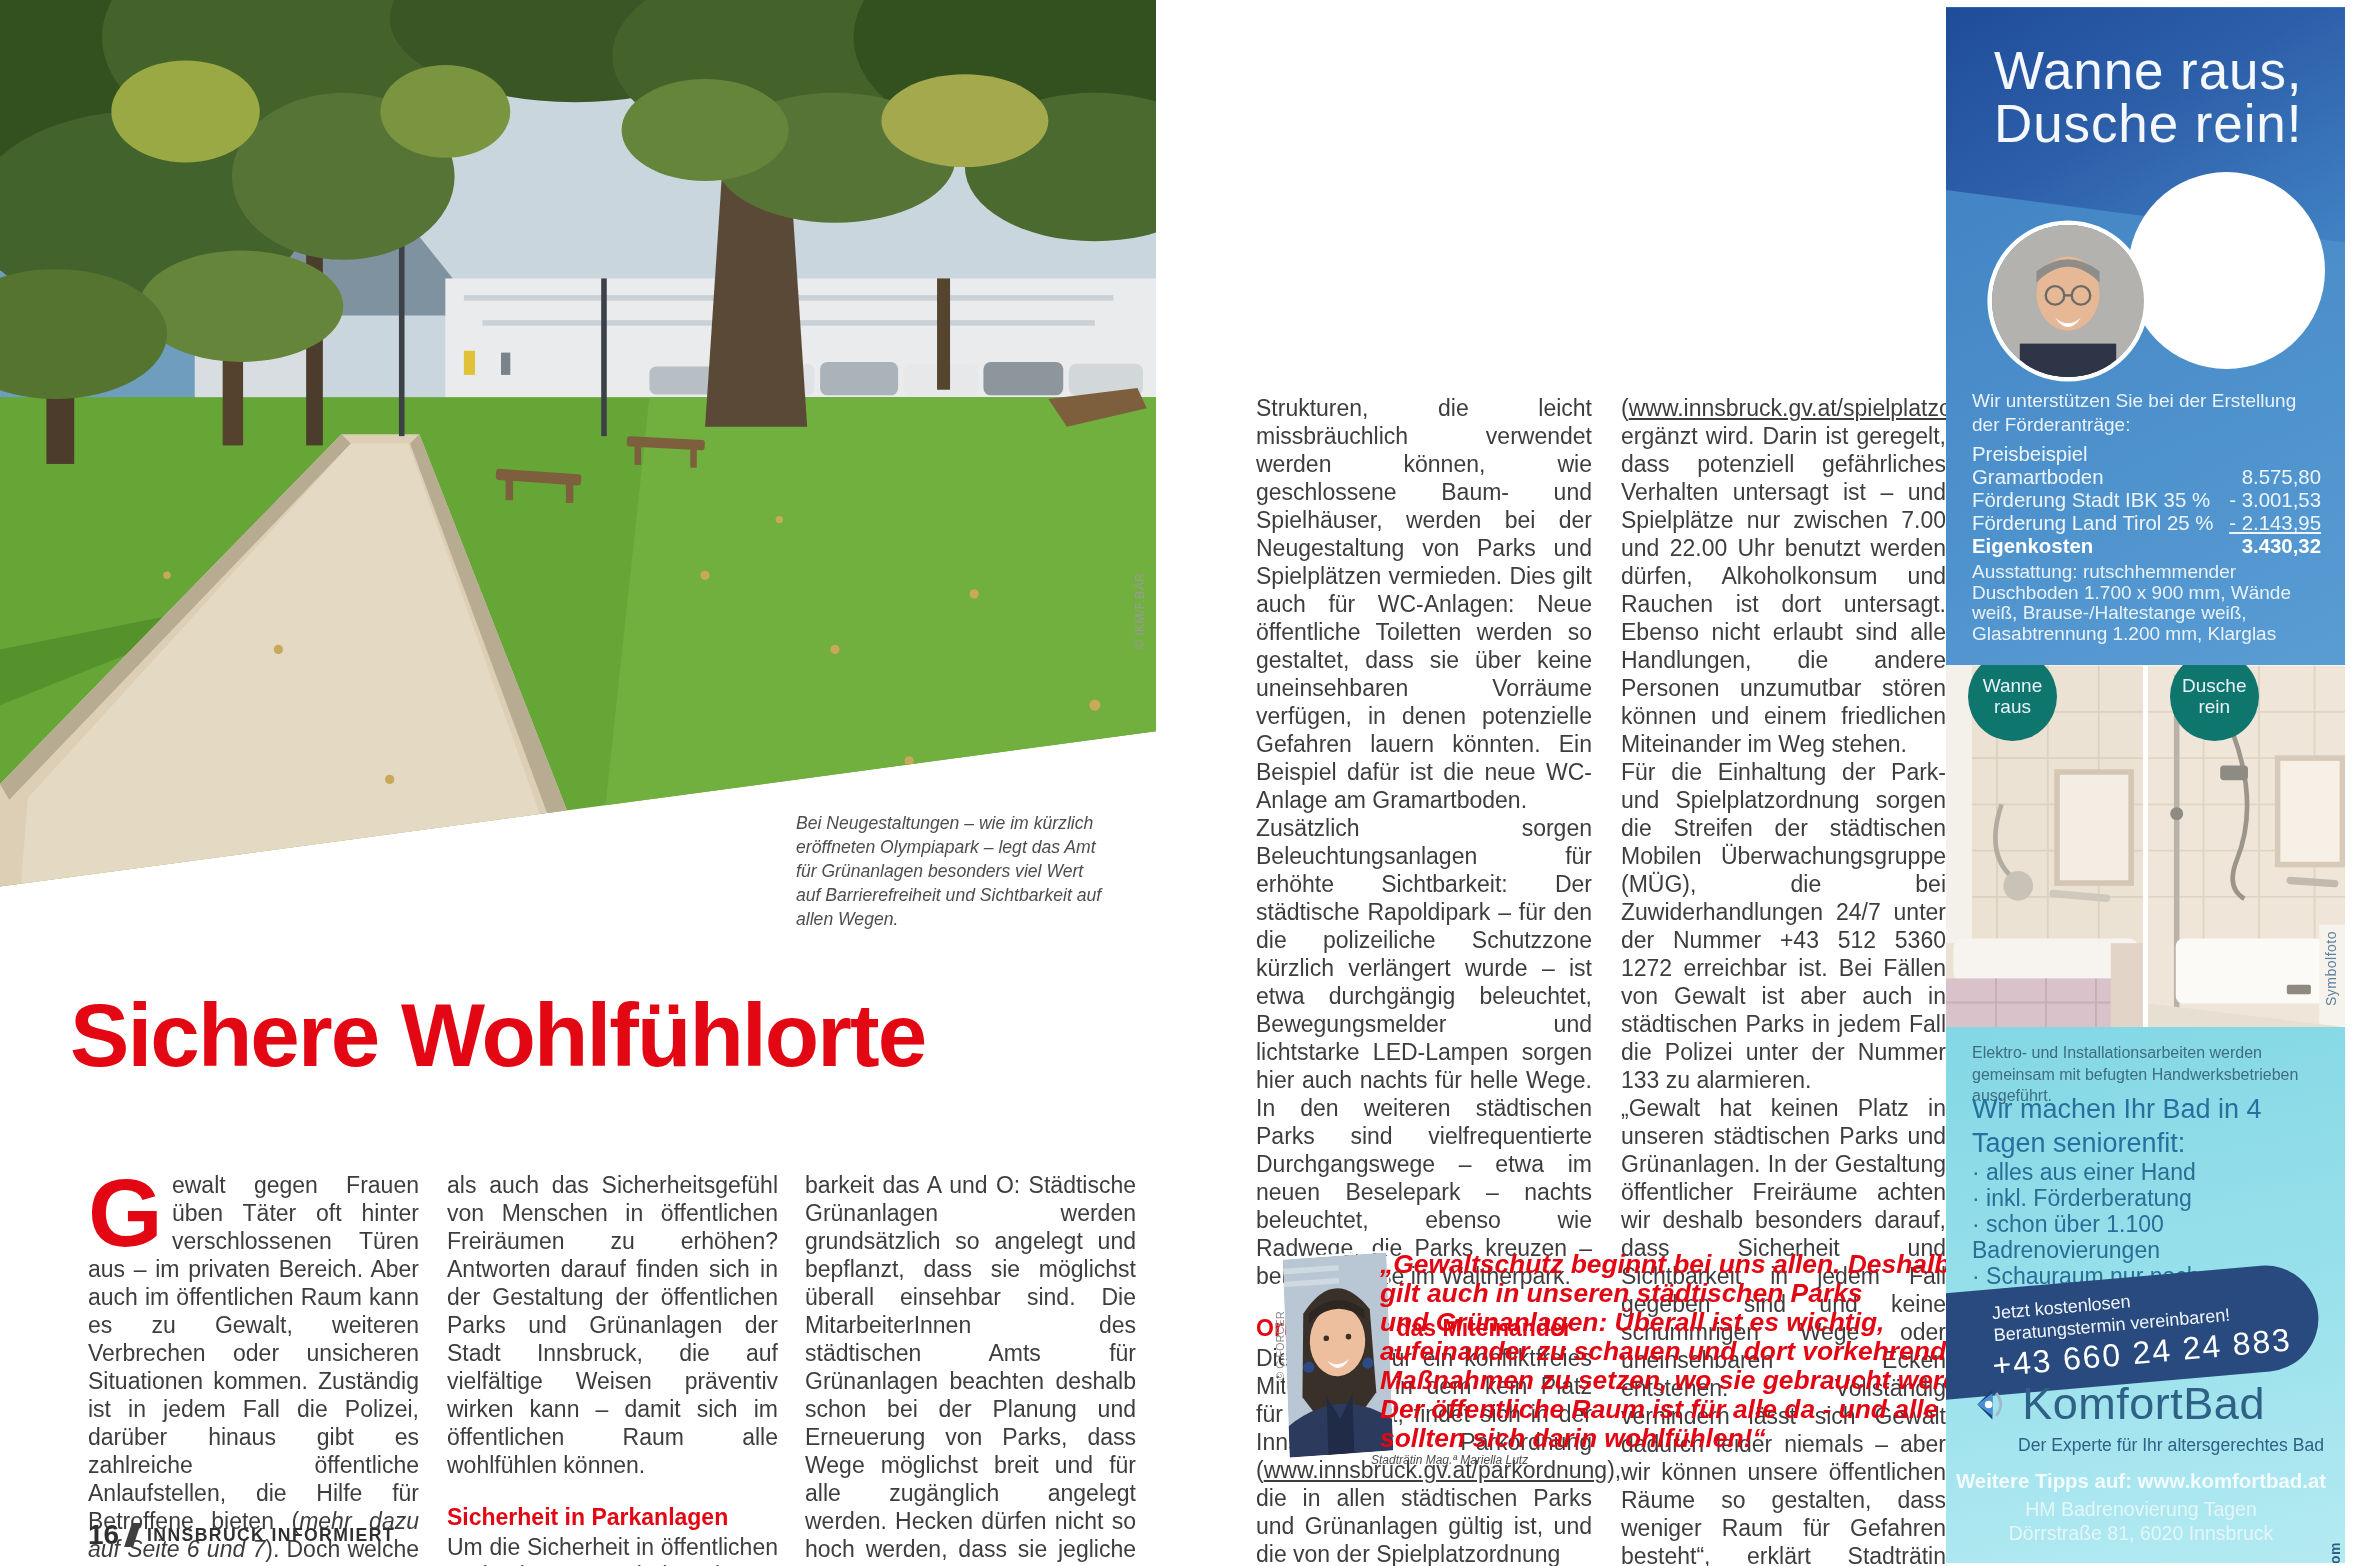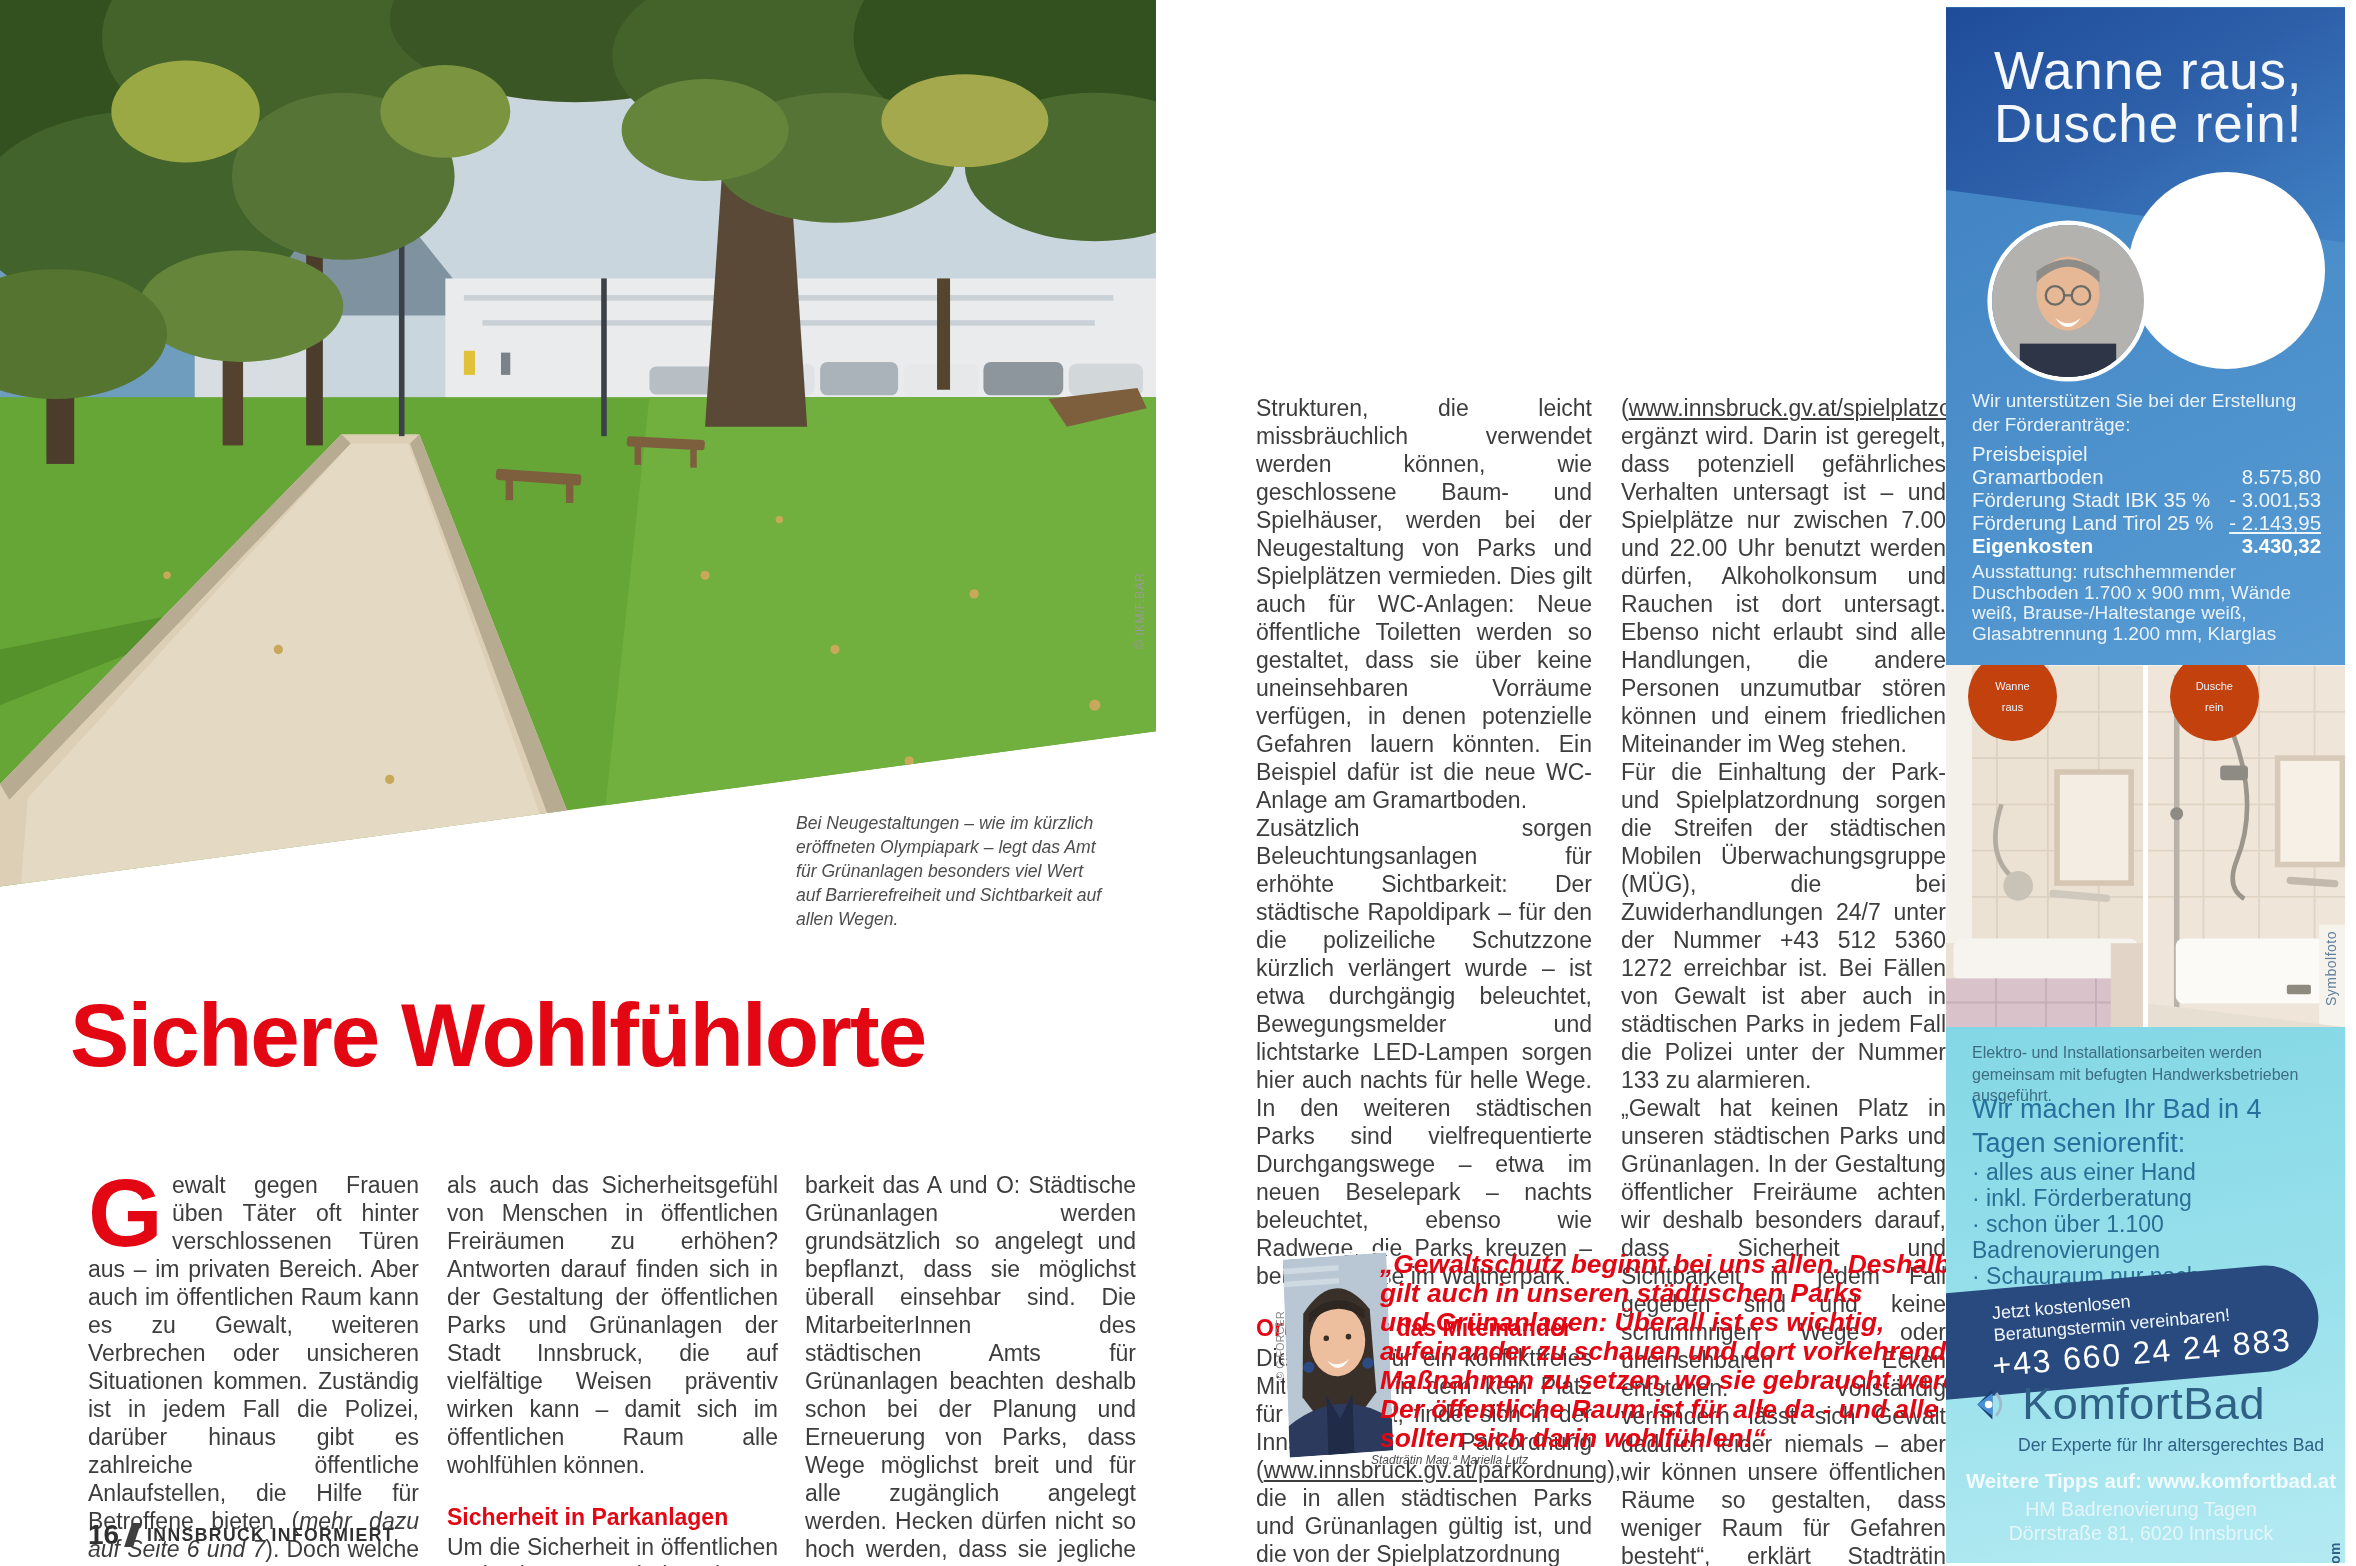--- a/index.html
+++ b/index.html
@@ -78,41 +78,41 @@
   .price{position:absolute;left:26px;top:436px;width:349px;color:#eef5fb;font-size:20.4px;line-height:23px;}
   .price .row{display:flex;justify-content:space-between;}
   .price .u{text-decoration:underline;}
   .price .b{font-weight:700;color:#ffffff;}
   .equip{position:absolute;left:26px;top:555px;width:352px;font-size:19px;line-height:20.4px;
     color:#eaf2fa;}
   .photos{position:absolute;left:0;top:658px;width:399px;height:363px;display:flex;gap:4.6px;
     background:#fff;}
   .photo-cell{position:relative;flex:1;overflow:hidden;}
   .circle-label{position:absolute;left:22px;top:-13px;width:89px;height:89px;border-radius:50%;
-    background:#c2410c;color:#eaf2fb;font-size:11px;line-height:20.4px;font-weight:400;
+    background:#0f766e;color:#eaf2fb;font-size:19px;line-height:20.4px;font-weight:400;
     display:flex;align-items:center;justify-content:center;text-align:center;white-space:pre-line;}
   .symbolfoto{position:absolute;right:5.6px;bottom:22px;font-size:14px;color:#5f7f9b;
     writing-mode:vertical-rl;transform:rotate(180deg);letter-spacing:0.5px;}
   .ad-bottom{position:absolute;left:0;top:1020px;width:399px;height:536px;
     background:linear-gradient(170deg,#83d7e5 0%,#97e0eb 50%,#b4eaf2 100%);}
   .ad-note{position:absolute;left:26px;top:15px;width:348px;font-size:16px;line-height:21.3px;
     color:#3f6c80;}
   .benefits-title{position:absolute;left:26px;top:65px;width:352px;font-size:27px;line-height:34px;
     font-weight:400;color:#27709d;}
   .benefits{position:absolute;left:26px;top:132px;width:362px;margin:0;padding:0;list-style:none;
     font-size:23px;line-height:26px;color:#2a6d95;}
   .benefits li::before{content:"· ";}
   .banner{position:absolute;left:-41px;top:252px;width:414px;height:106px;background:#284a7e;
     border-radius:24px 54px 54px 24px;transform:rotate(-5deg);color:#f2f6fb;}
   .banner .cta{position:absolute;left:89px;top:13px;font-size:18px;line-height:22px;white-space:pre-line;}
   .banner .phone{position:absolute;left:85px;top:58px;font-size:32px;font-weight:400;letter-spacing:1.9px;color:#ffffff;}
   .brand-row{position:absolute;left:22px;top:351px;display:flex;align-items:center;gap:9.3px;}
   .brand-name{font-size:45px;font-weight:400;color:#2f6186;letter-spacing:0.5px;}
   .brand-tag{position:absolute;left:72px;top:408px;font-size:17.6px;color:#2f6186;}
-  .ad-tips{position:absolute;left:0px;top:443px;width:390px;text-align:right;font-size:20.4px;
+  .ad-tips{position:absolute;left:0px;top:443px;width:390px;text-align:center;font-size:20.4px;
     font-weight:700;color:#f2fbfd;}
   .ad-company{position:absolute;left:0px;top:471px;width:390px;text-align:center;font-size:19.5px;
     color:#e4f6f9;}
   .ad-address{position:absolute;left:0px;top:495px;width:390px;text-align:center;font-size:19.5px;
     color:#e4f6f9;}
   .agency{position:absolute;right:1.9px;top:515px;font-size:14px;font-weight:700;color:#2f6186;
     writing-mode:vertical-rl;transform:rotate(180deg);letter-spacing:0.5px;}
 </style>
 </head>
 <body>

